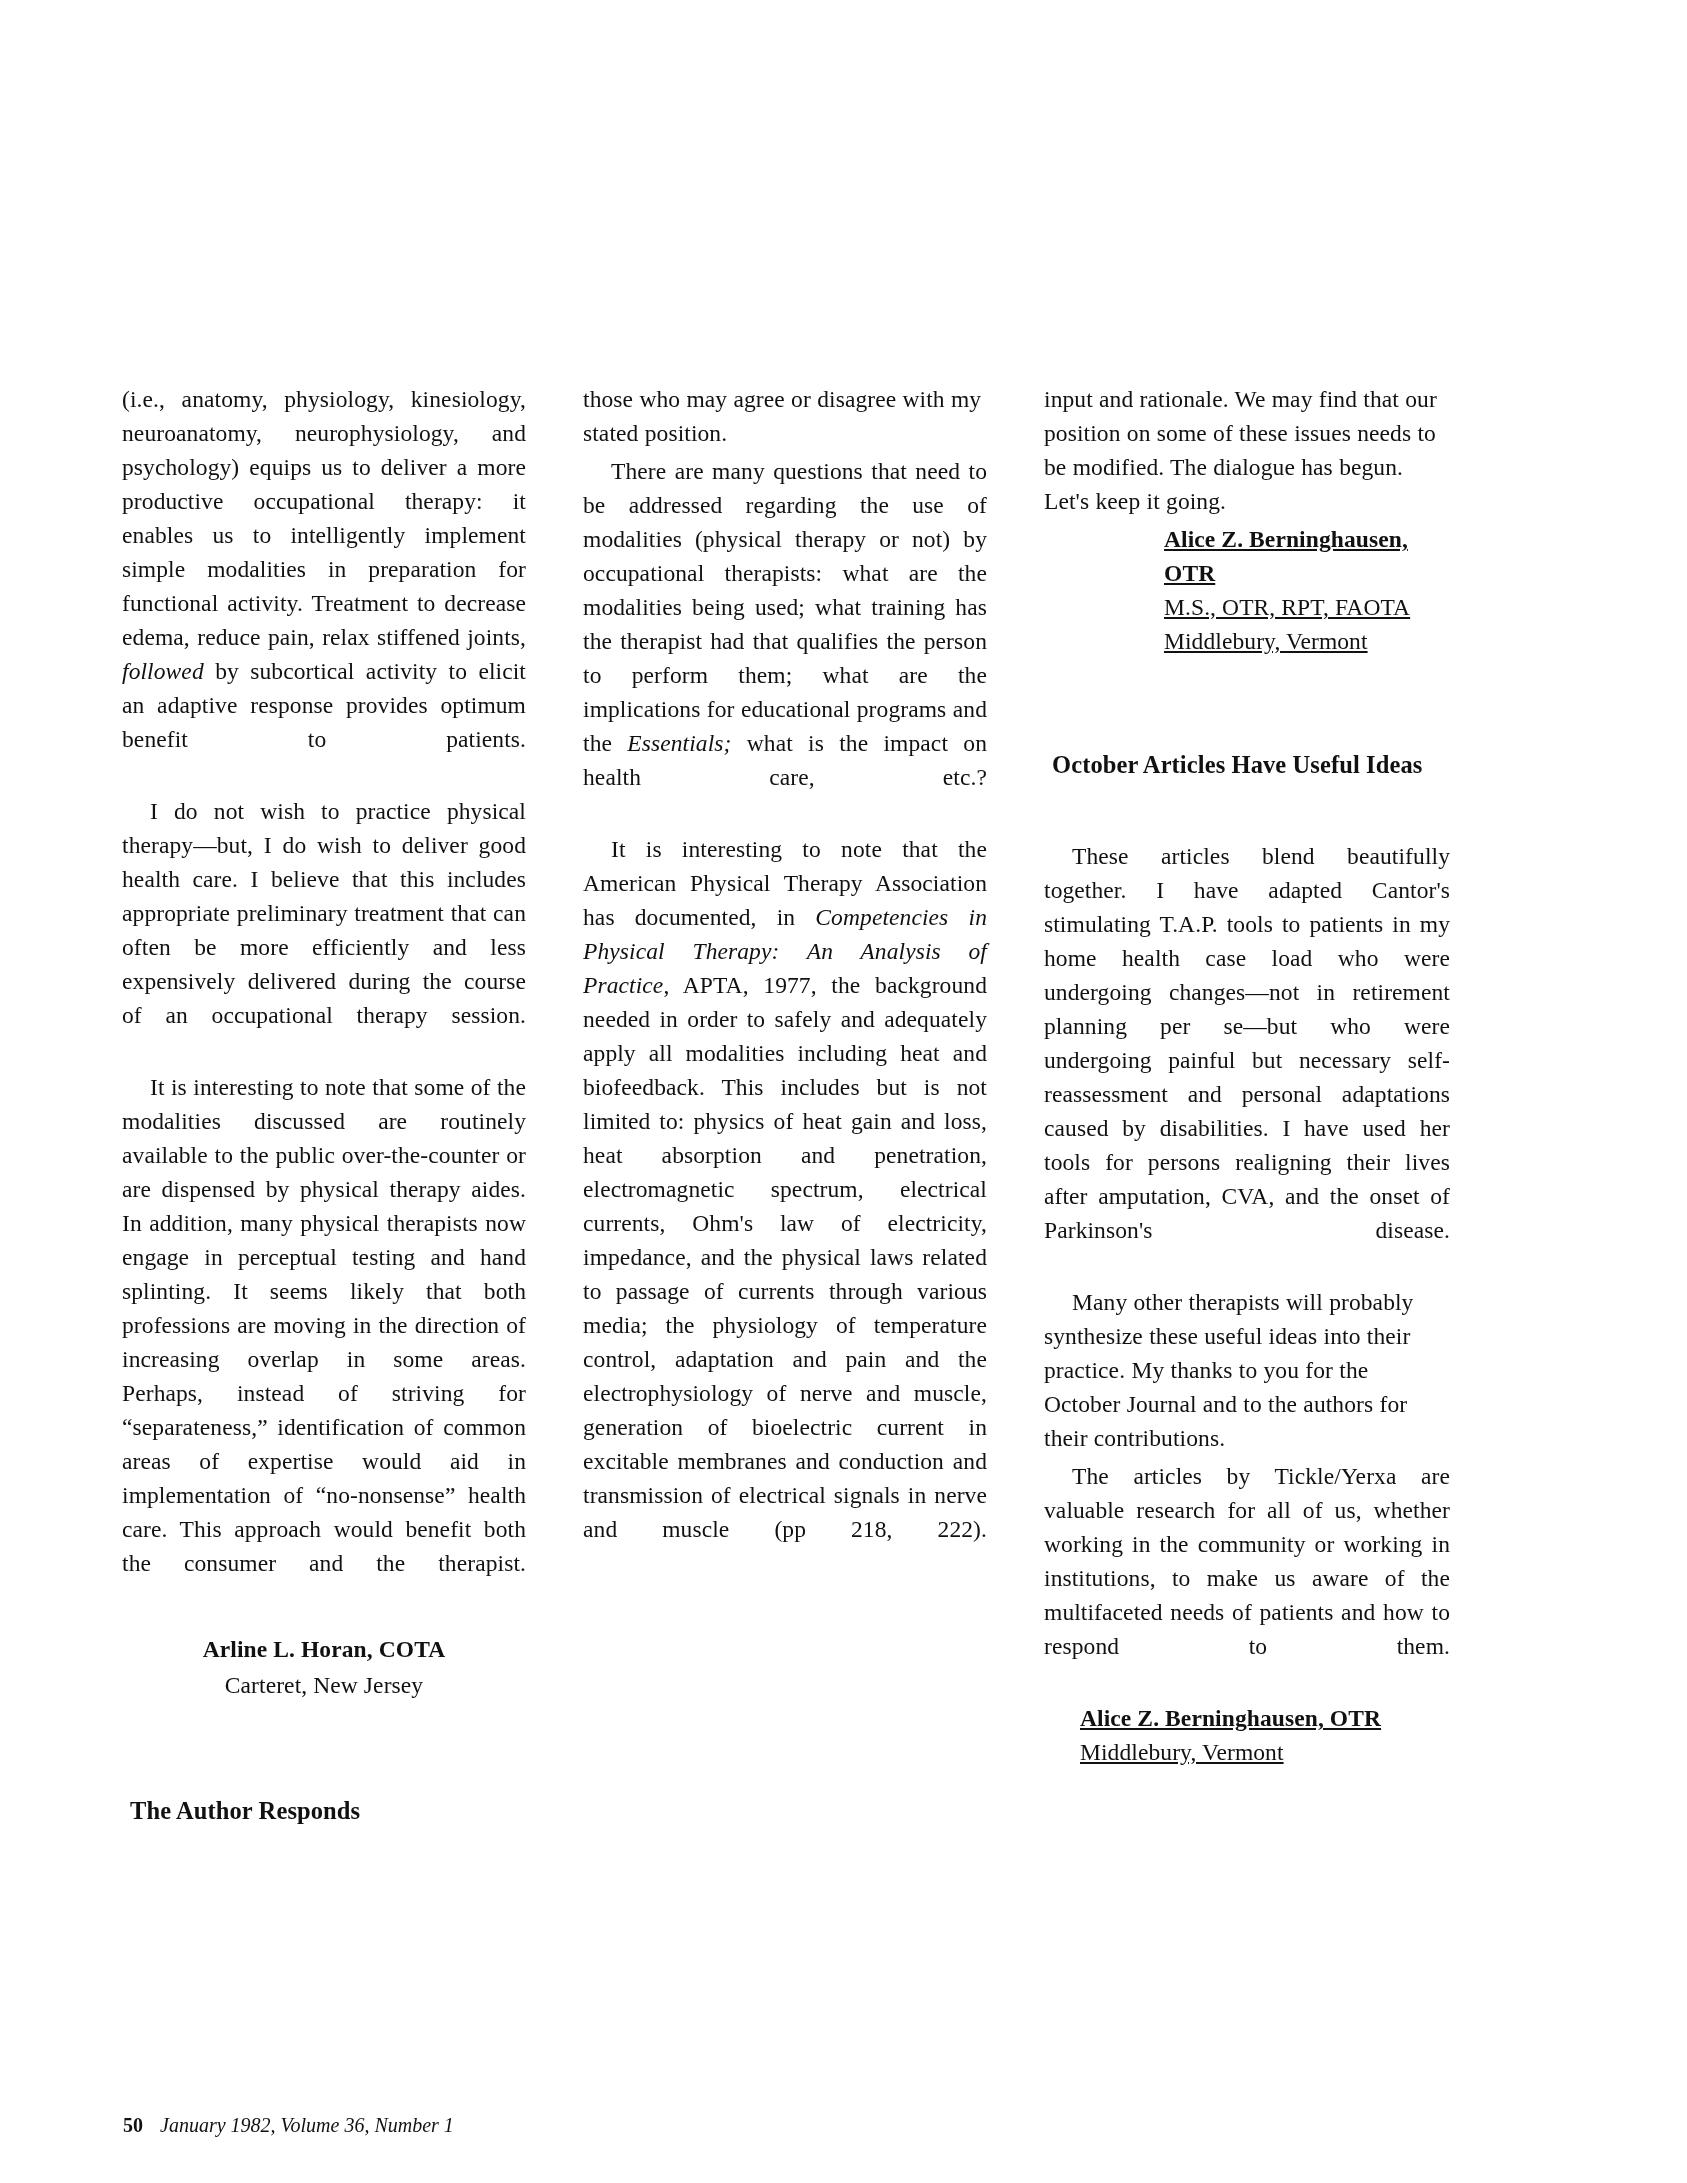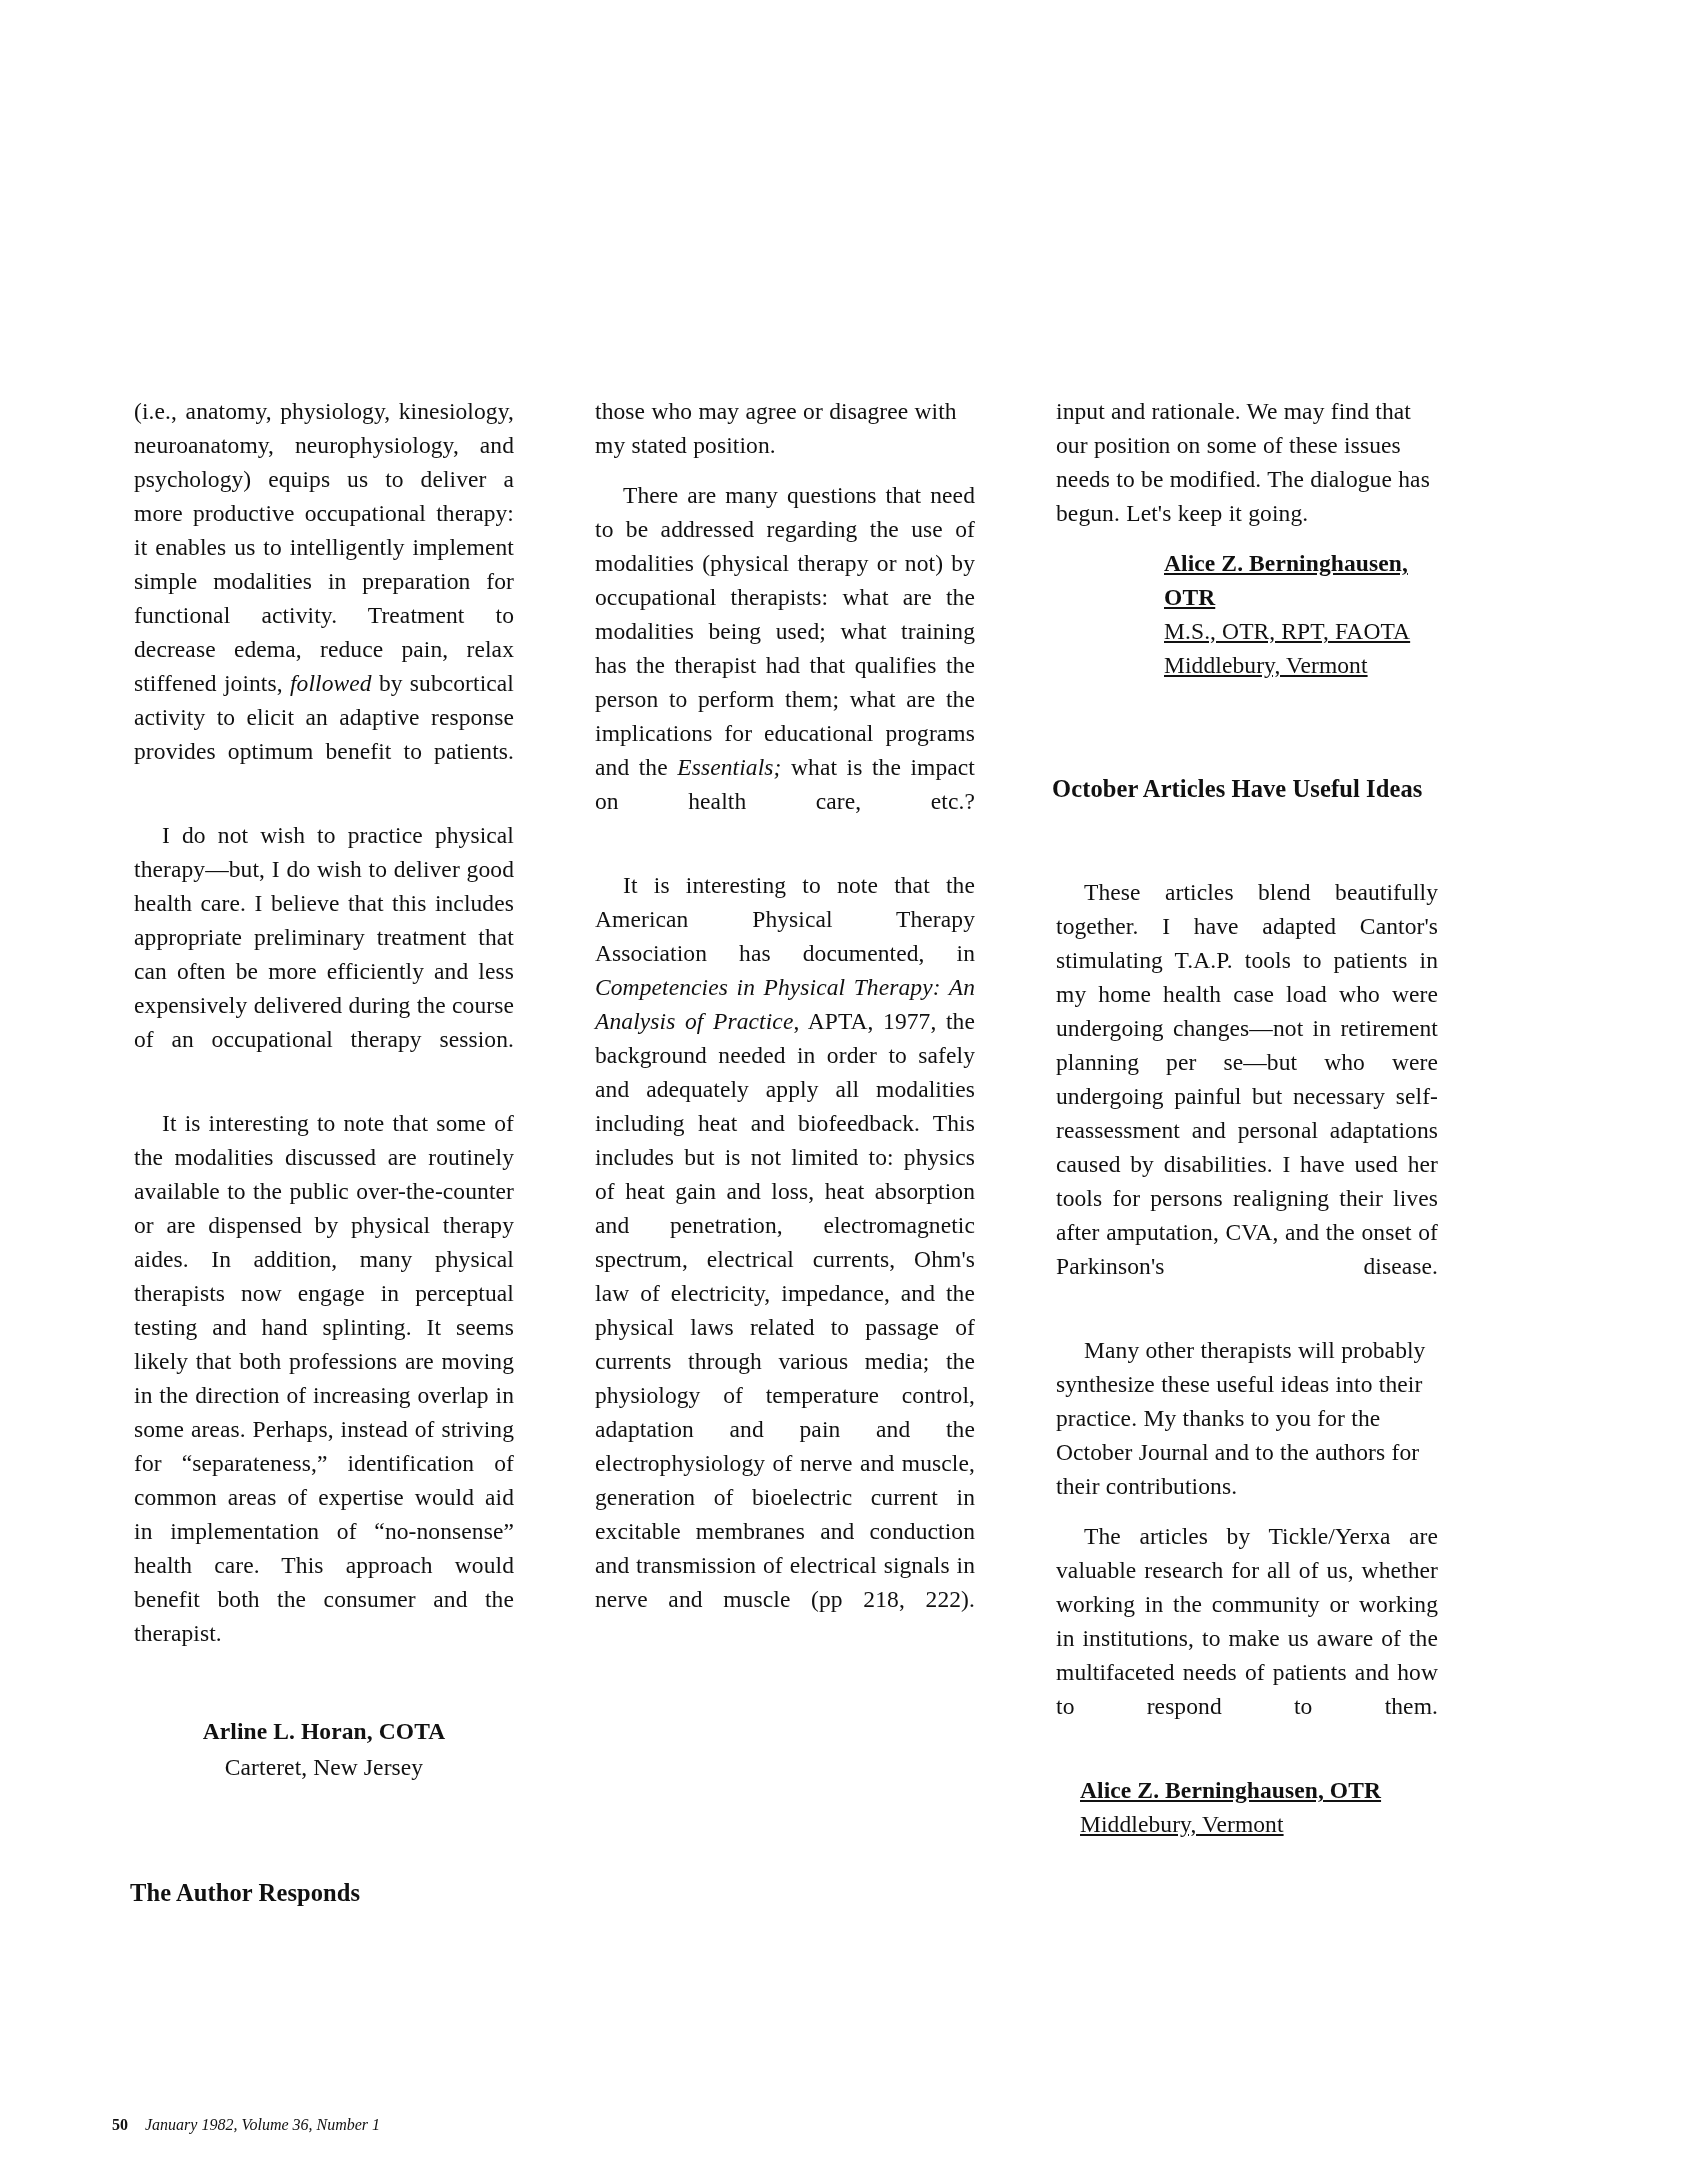--- a/index.html
+++ b/index.html
@@ -40,21 +40,21 @@
     width: 412px;
     font-size: 23.5px;
     line-height: 34px;
     text-align: left;
     letter-spacing: 0.1px;
   }
   .col.c2 { width: 412px; }
   .col.c3 { width: 414px; }
 
   p.para {
-    margin: 16px;
+    margin: 4px;
     text-indent: 28px;
     text-align: left;
     word-spacing: 0.3px;
   }
   p.para.cont {        
     text-indent: 0;
   }
 
   
   p.just {
@@ -94,23 +94,23 @@
     letter-spacing: 0.1px;
   }
 
   .sp-xs { height: 12px; }
   .sp-md { height: 41px; }
   .sp-xl { height: 78px; }
 
   
   #footer {
     position: absolute;
-    left: 112px;
+    left: 123px;
     top: 2112px;
-    font-size: 16px;
+    font-size: 20px;
     line-height: 26.5px;
     white-space: nowrap;
     text-align: center;
   }
   #footer .pagenum {
     font-weight: bold;
     margin-right: 17px;
   }
   #footer .cite {
     font-style: italic;

